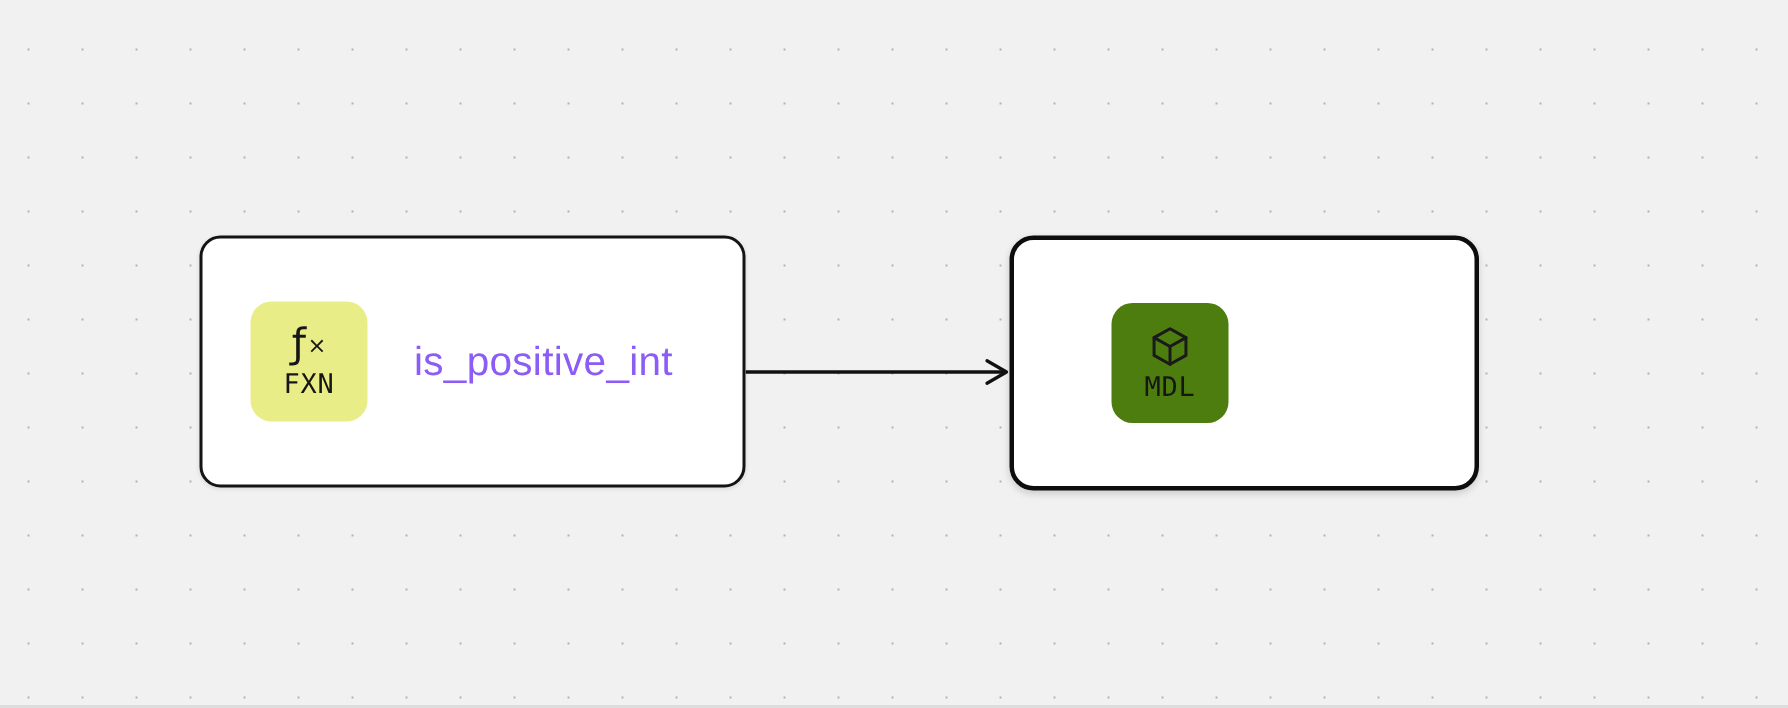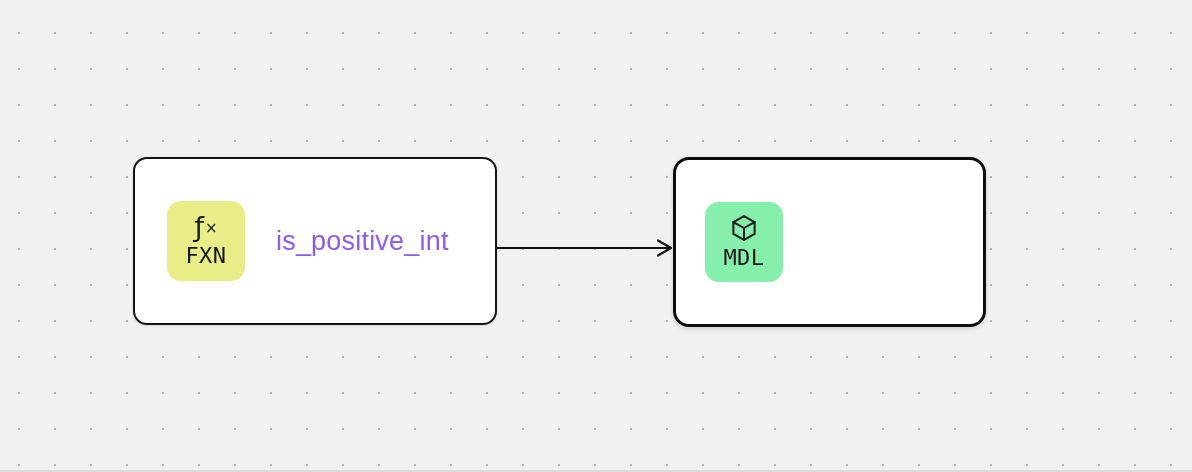--- a/index.html
+++ b/index.html
@@ -57,21 +57,21 @@
     border-radius: 14px;
     display: flex;
     flex-direction: column;
     align-items: center;
     justify-content: center;
     flex: 0 0 auto;
     color: #1b1b1b;
   }
 
   .badge-fxn { background: #e9ed87; }
-  .badge-mdl { background: #86efac; }
+  .badge-mdl { background: #4d7c0f; margin-left: 36px; }
 
   .fx-glyph {
     display: flex;
     align-items: baseline;
     line-height: 1;
     margin-bottom: 4px;
     color: #161616;
   }
   .fx-glyph .f {
     font-family: "DejaVu Sans", sans-serif;
@@ -88,21 +88,21 @@
     width: 30px; height: 30px;
     margin-bottom: 3px;
     display: flex;
     align-items: center;
     justify-content: center;
   }
   .cube-icon-wrap svg { width: 30px; height: 30px; }
 
   .badge-kind {
     font-family: "DejaVu Sans Mono", monospace;
-    font-size: 22px;
+    font-size: 18px;
     line-height: 1.1;
     color: #161616;
     letter-spacing: 0.5px;
   }
 
   .node-label {
     font-size: 27px;
     color: #8b5cf6;
     margin-left: 31px;
     letter-spacing: 0.2px;

